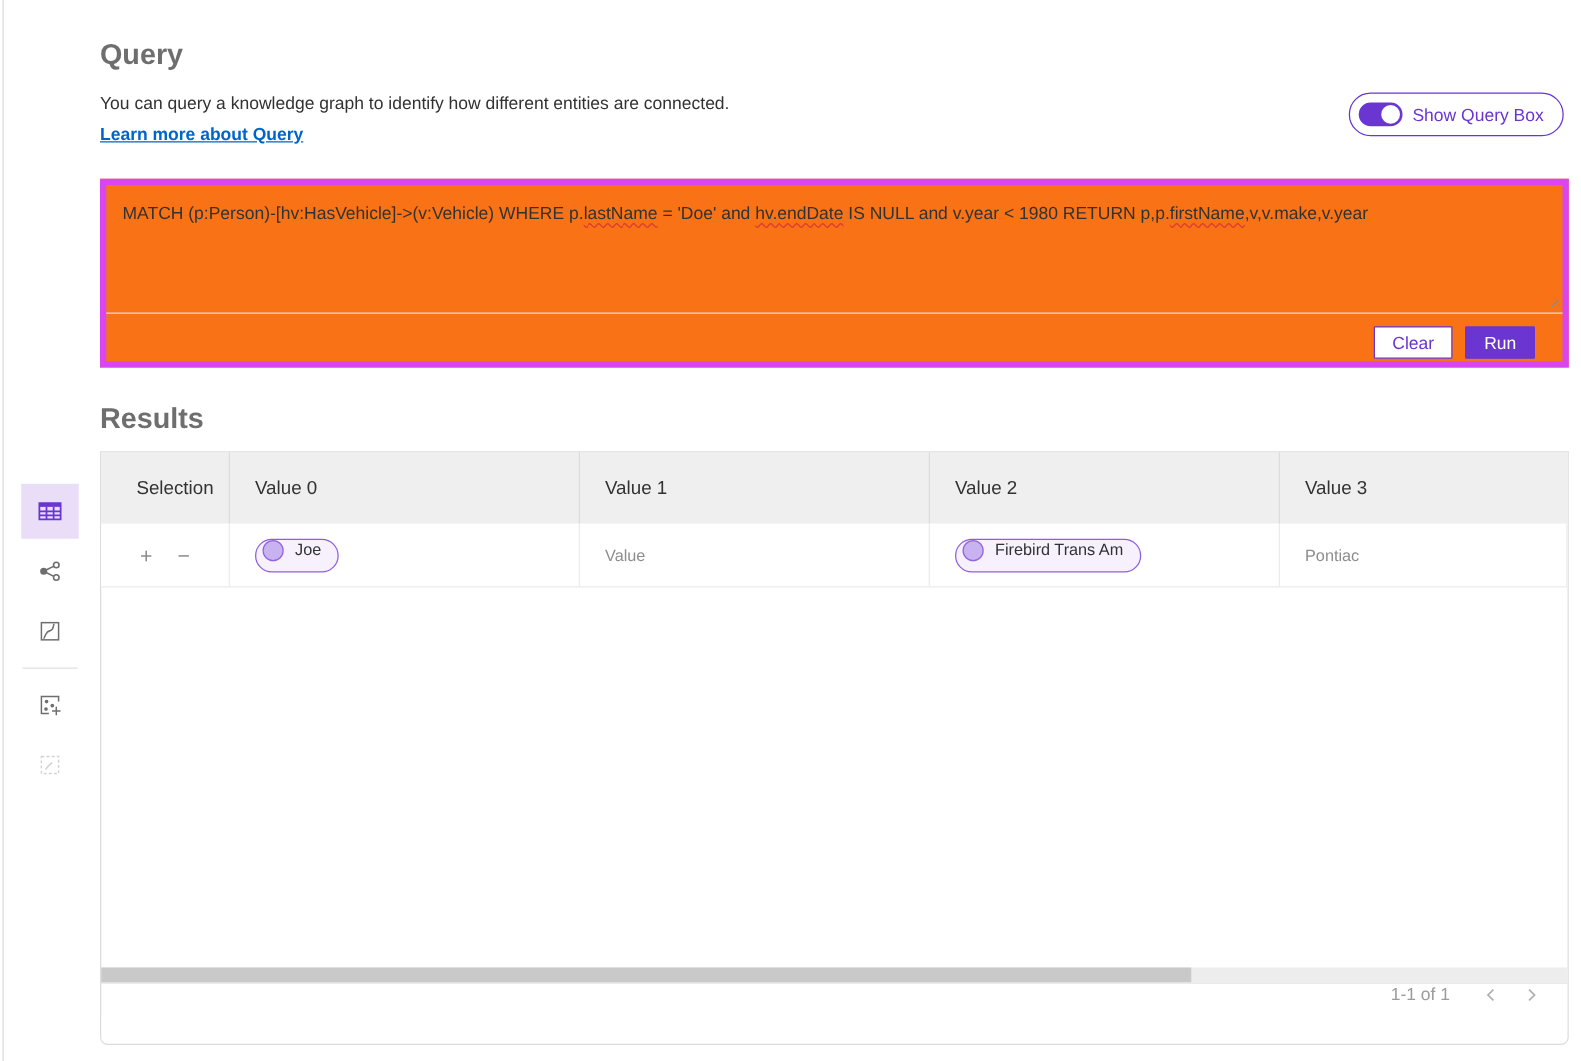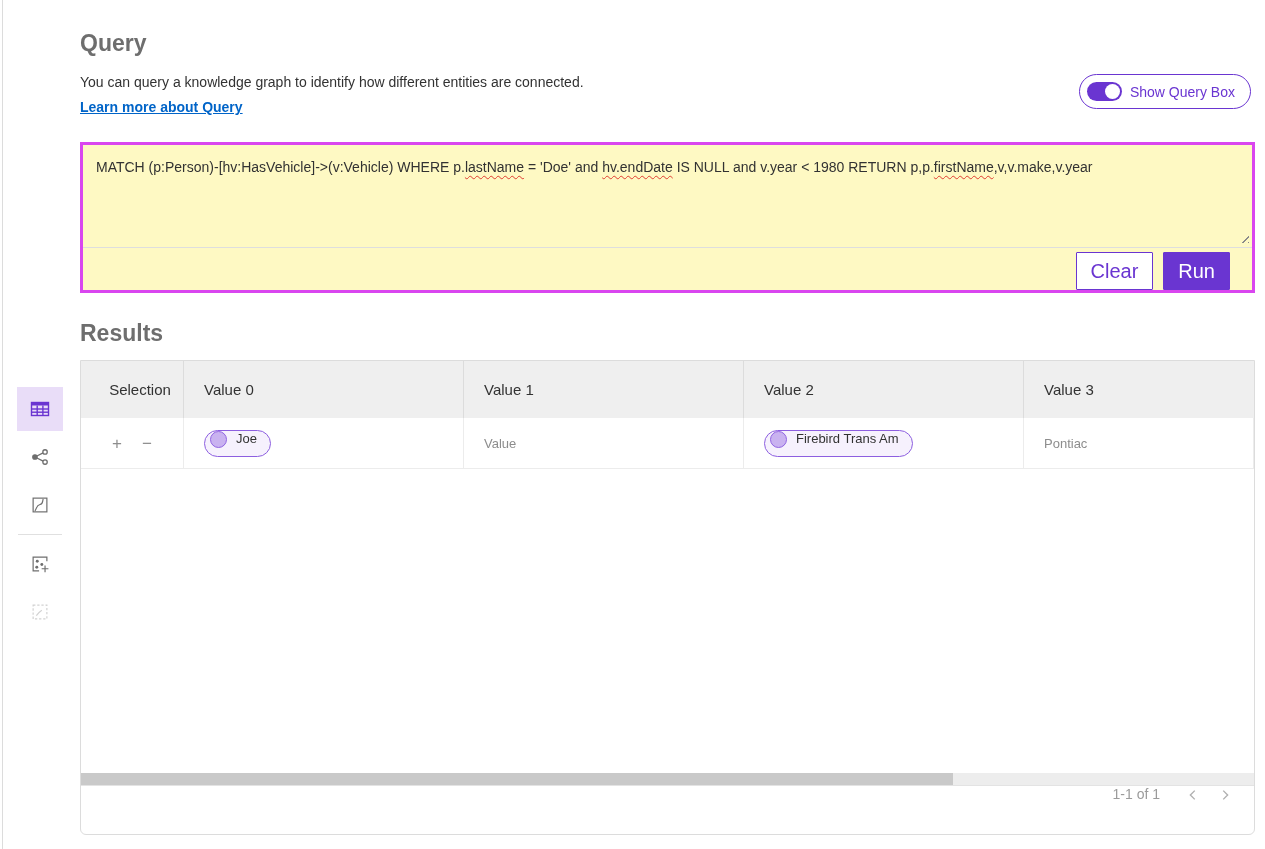--- a/index.html
+++ b/index.html
@@ -39,35 +39,35 @@
   .toggle-pill {
     position: absolute; top: 74px; right: 4px; height: 35px;
     border: 1px solid #6a35d1; border-radius: 18px; background: #fff;
     display: flex; align-items: center; gap: 8px; padding: 0 15px 0 7px;
     color: #6a35d1; font-size: 14px; cursor: pointer; font-family: inherit;
   }
   .switch { width: 35px; height: 19px; background: #6a35d1; border-radius: 10px; position: relative; }
   .switch-knob { position: absolute; right: 2px; top: 2px; width: 15px; height: 15px; background: #fff; border-radius: 50%; }
 
   
-  .query-panel { margin-top: 26px; border: 3px solid #d946ef; height: 151px; background: #fef9c3; }
+  .query-panel { margin-top: 26px; border: 5px solid #d946ef; height: 151px; background: #f97316; }
   .query-text {
     position: relative; height: 103px; border-bottom: 1px solid #dedede;
     padding: 13px 24px 0 13px; font-size: 14px; line-height: 1.35; color: #323232;
     overflow: hidden; cursor: text;
   }
   .misspelled { text-decoration: underline wavy #e03c31 1px; text-underline-offset: 3px; }
   .resize-grip {
     position: absolute; right: 3px; bottom: 4px; width: 11px; height: 11px;
     background: repeating-linear-gradient(-45deg, #8a8a8a 0 1px, transparent 1px 4px);
     clip-path: polygon(100% 0, 100% 100%, 0 100%);
     cursor: nwse-resize;
   }
   .query-footer { height: 46px; display: flex; align-items: center; justify-content: flex-end; gap: 10px; padding-right: 22px; }
-  .btn { height: 38px; padding: 0 14px; font-size: 20px; font-family: inherit; cursor: pointer; border-radius: 1px; }
+  .btn { height: 26px; padding: 0 14px; font-size: 14px; font-family: inherit; cursor: pointer; border-radius: 1px; }
   .btn-clear { background: #fff; border: 1px solid #6a35d1; color: #6a35d1; }
   .btn-run { background: #6a35d1; border: 1px solid #6a35d1; color: #fff; }
 
   
   .results-title { margin: 27px 0 0 0; font-size: 23px; font-weight: bold; color: #6e6e6e; }
   .table-wrap {
     margin-top: 13px; height: 475px; border: 1px solid #dcdcdc;
     border-radius: 0 0 6px 6px; display: flex; flex-direction: column; background: #fff;
   }
   .thead { display: flex; height: 57px; background: #efefef; flex-shrink: 0; }

